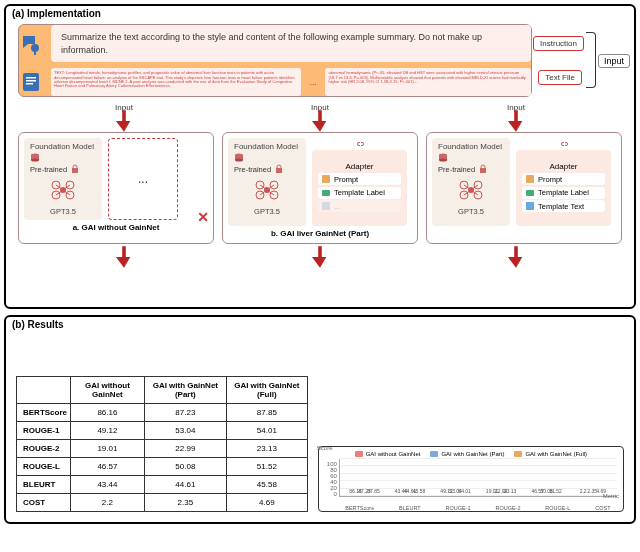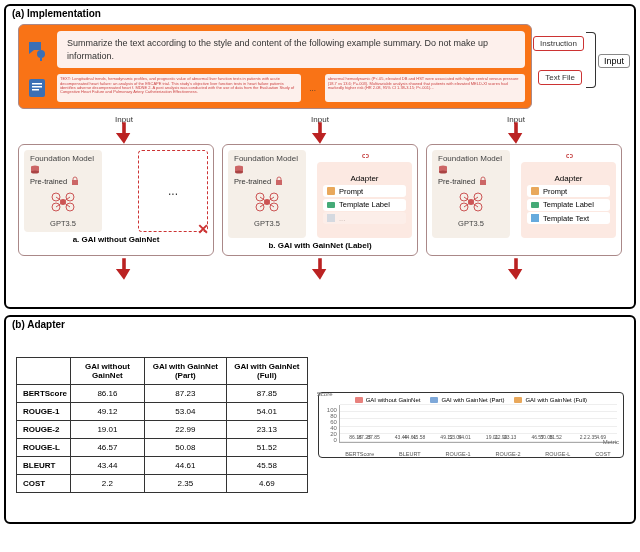--- a/index.html
+++ b/index.html
@@ -1,56 +1,56 @@
 <!DOCTYPE html>
 <html><head>
 <meta charset="utf-8">
 <style>
   * { box-sizing: border-box; margin: 0; padding: 0; }
   body { font-family: Arial, sans-serif; font-size: 9px; background: #fff; width: 640px; }
   .outer { border: 2px solid #000; border-radius: 6px; margin: 4px; padding: 4px; position: relative; }
   .section-label { position: absolute; top: 2px; left: 6px; font-size: 10px; font-weight: bold; }
   .panel-a { min-height: 305px; }
   .panel-b { min-height: 205px; margin-top: 6px; }
-  .input-box { border: 1.5px solid #a88; border-radius: 6px; margin: 14px 8px 6px 8px; padding: 6px; position: relative; background: #f97316; }
+  .input-box { border: 1.5px solid #a88; border-radius: 6px; margin: 14px 8px 6px 8px; padding: 0; position: relative; background: #fdba74; }
   .instr-row { display: flex; align-items: center; gap: 8px; }
   .chat-icon { width: 24px; height: 24px; flex: 0 0 24px; }
   .instr-text { flex: 1; background: #fdf0ec; border-radius: 4px; padding: 6px 10px; font-size: 9px; line-height: 1.4; color: #333; }
   .text-row { display: flex; align-items: center; gap: 8px; margin-top: 6px; }
   .doc-icon { width: 24px; height: 24px; flex: 0 0 24px; }
   .text-file-box { display: flex; gap: 4px; flex: 1; }
   .text-chunk { background: #fdf0ec; border-radius: 3px; padding: 3px; font-size: 4px; color: #c44; line-height: 1.1; height: 28px; overflow: hidden; }
   .tc1 { flex: 2.2; }
   .tc-dots { flex: 0.15; display: flex; align-items: center; justify-content: center; font-size: 8px; color: #333; background: none; }
   .tc2 { flex: 1.8; }
   .lbl-box { border: 1.5px solid #c33; border-radius: 3px; padding: 2px 6px; font-size: 8px; color: #333; background: #fff; }
   .bracket { position: absolute; right: -46px; top: 8px; width: 10px; height: 56px; border-right: 1.5px solid #333; border-top: 1.5px solid #333; border-bottom: 1.5px solid #333; border-top-right-radius: 4px; border-bottom-right-radius: 4px; }
   .input-final-lbl { position: absolute; right: -82px; top: 30px; font-size: 9px; border: 1px solid #888; border-radius: 3px; padding: 1px 5px; }
   .input-wrap { position: relative; margin-right: 90px; }
   .arrows-row { display: flex; justify-content: space-around; margin: 0 16px; }
   .arrow-v { display: flex; flex-direction: column; align-items: center; }
   .arrow-v .alabel { font-size: 8px; color: #333; margin-bottom: -2px; }
   .arrow-svg { width: 18px; height: 22px; }
   .models-row { display: flex; gap: 8px; margin: 0 8px; }
   .model-box { flex: 1; border: 1.5px solid #a88; border-radius: 6px; padding: 5px; text-align: center; position: relative; }
-  .fm-block { display: flex; gap: 6px; justify-content: space-between; }
+  .fm-block { display: flex; gap: 6px; justify-content: flex-start; }
   .fm-col { background: #f5efe8; border-radius: 4px; padding: 4px 6px; width: 78px; }
   .fm-col .blk-title { font-size: 8px; color: #444; text-align: left; margin-bottom: 2px; }
   .fm-col .row { display: flex; align-items: center; gap: 3px; font-size: 7.5px; color: #333; margin: 1px 0; }
   .empty-col { border: 1.5px dashed #c33; border-radius: 4px; width: 70px; display: flex; align-items: center; justify-content: center; font-size: 12px; color: #333; }
   .adapter-col { background: #fce9e2; border-radius: 4px; padding: 12px 6px; width: 95px; }
   .adapter-col .blk-title { font-size: 8px; text-align: center; margin-bottom: 2px; }
   .adapter-row { display: flex; align-items: center; gap: 3px; font-size: 7.5px; background: #fff; border-radius: 3px; padding: 1px 3px; margin: 1.5px 0; }
   .adapter-row.off { opacity: 0.25; }
   .model-name { font-size: 7.5px; color: #444; margin-top: 2px; }
   .model-caption { font-size: 8px; font-weight: bold; margin-top: 3px; }
   .x-mark { position: absolute; right: 4px; bottom: 18px; color: #c33; font-size: 14px; font-weight: bold; }
   .link-icon { width: 10px; height: 10px; margin: 1px auto; display: block; }
   .arrows-down2 { display: flex; justify-content: space-around; margin: 2px 16px 0 16px; }
-  .b-content { display: flex; gap: 10px; margin: 16px 6px 6px 6px; align-items: center; height: 175px; }
+  .b-content { display: flex; gap: 10px; margin: 16px 6px 6px 6px; align-items: flex-end; height: 175px; }
   .table-wrap { flex: 0 0 48%; }
   table { border-collapse: collapse; width: 100%; font-size: 8px; }
   th, td { border: 1px solid #333; padding: 4px 3px; text-align: center; }
   th { font-weight: bold; background: #fff; }
   td.rh { font-weight: bold; text-align: left; padding-left: 6px; }
   .chart-wrap { flex: 1; border: 1px solid #333; border-radius: 4px; padding: 4px 6px 2px 6px; position: relative; display: flex; flex-direction: column; }
   .legend { display: flex; gap: 10px; justify-content: center; font-size: 6px; margin-bottom: 2px; }
   .legend span { display: flex; align-items: center; gap: 3px; }
   .swatch { width: 8px; height: 6px; border-radius: 1px; display: inline-block; }
   .sw-a { background: #e8817d; }
@@ -217,21 +217,21 @@
               </div>
             <div class="adapter-row off">
                 <svg class="mini-ic" viewBox="0 0 10 10">
                   <rect x="1" y="1" width="8" height="8" fill="#6ad"></rect>
                 </svg>
                 <span>...</span>
               </div>
           </div>
         </div>
       </div>
-      <div class="model-caption">b. GAI with GainNet (Label)</div>
+      <div class="model-caption">b. GAI liver GainNet (Part)</div>
     </div>
 
     <div class="model-box">
       <div class="fm-block">
         <div class="fm-col">
           <div class="blk-title">Foundation Model</div>
           <div class="row">
               <svg class="mini-ic" viewBox="0 0 10 10">
                 <ellipse cx="5" cy="2" rx="4" ry="1.5" fill="#c66"></ellipse>
                 <rect x="1" y="2" width="8" height="5" fill="#c66"></rect>
@@ -293,21 +293,21 @@
     <svg class="arrow-svg" viewBox="0 0 20 24">
         <path fill="#b22" d="M8 0h4v12h5L10 24 1 12h7z"></path>
       </svg>
     <svg class="arrow-svg" viewBox="0 0 20 24">
         <path fill="#b22" d="M8 0h4v12h5L10 24 1 12h7z"></path>
       </svg>
   </div>
 </div>
 
 <div class="outer panel-b">
-  <div class="section-label">(b) Adapter</div>
+  <div class="section-label">(b) Results</div>
   <div class="b-content">
     <div class="table-wrap">
       <table>
         <thead>
             <tr id="thead-row">
               <th></th>
               <th>GAI without GainNet</th>
               <th>GAI with GainNet (Part)</th>
               <th>GAI with GainNet (Full)</th>
             </tr>

